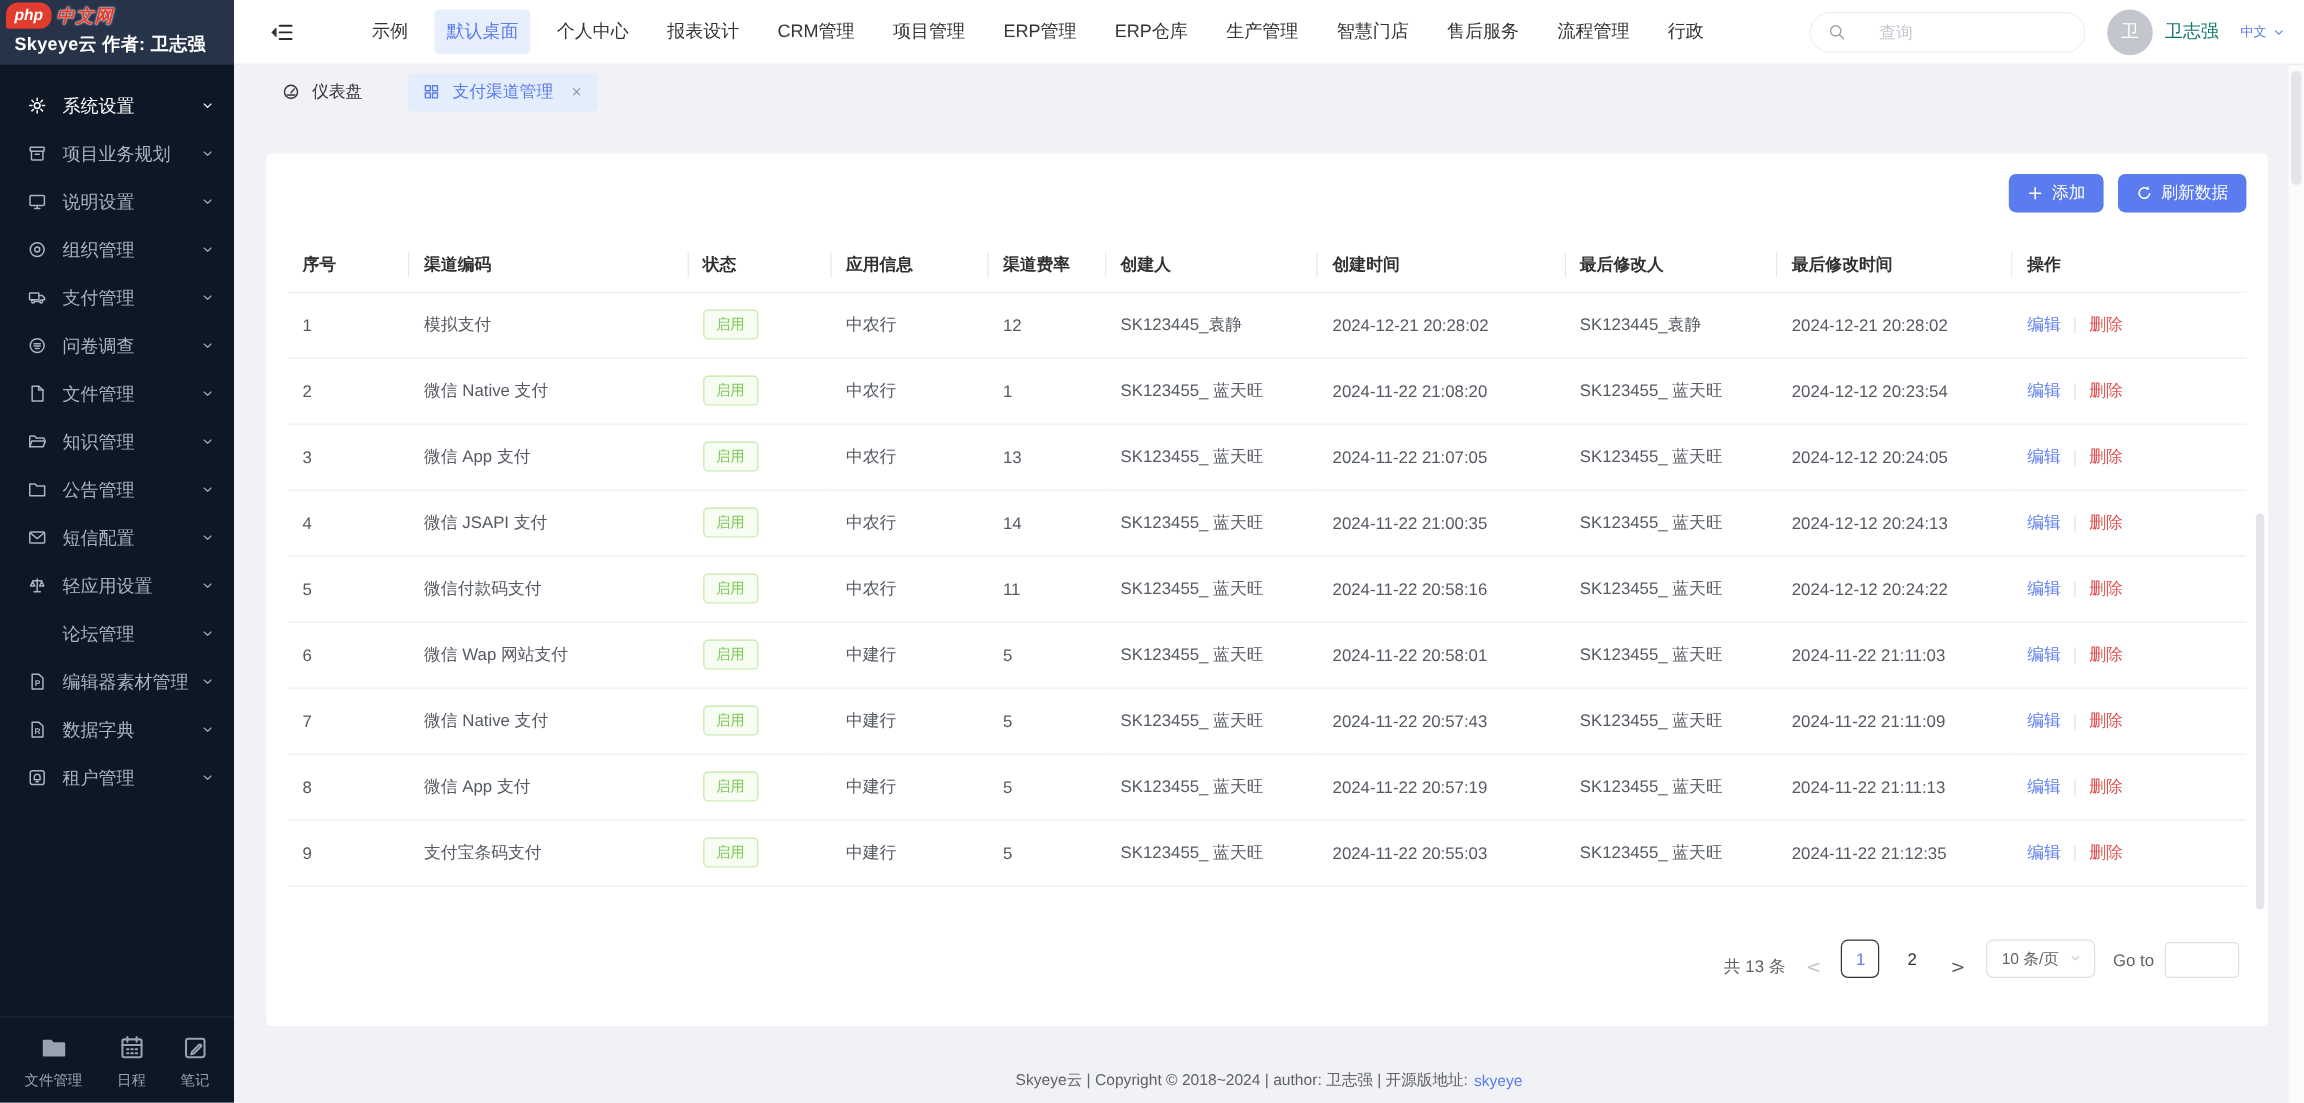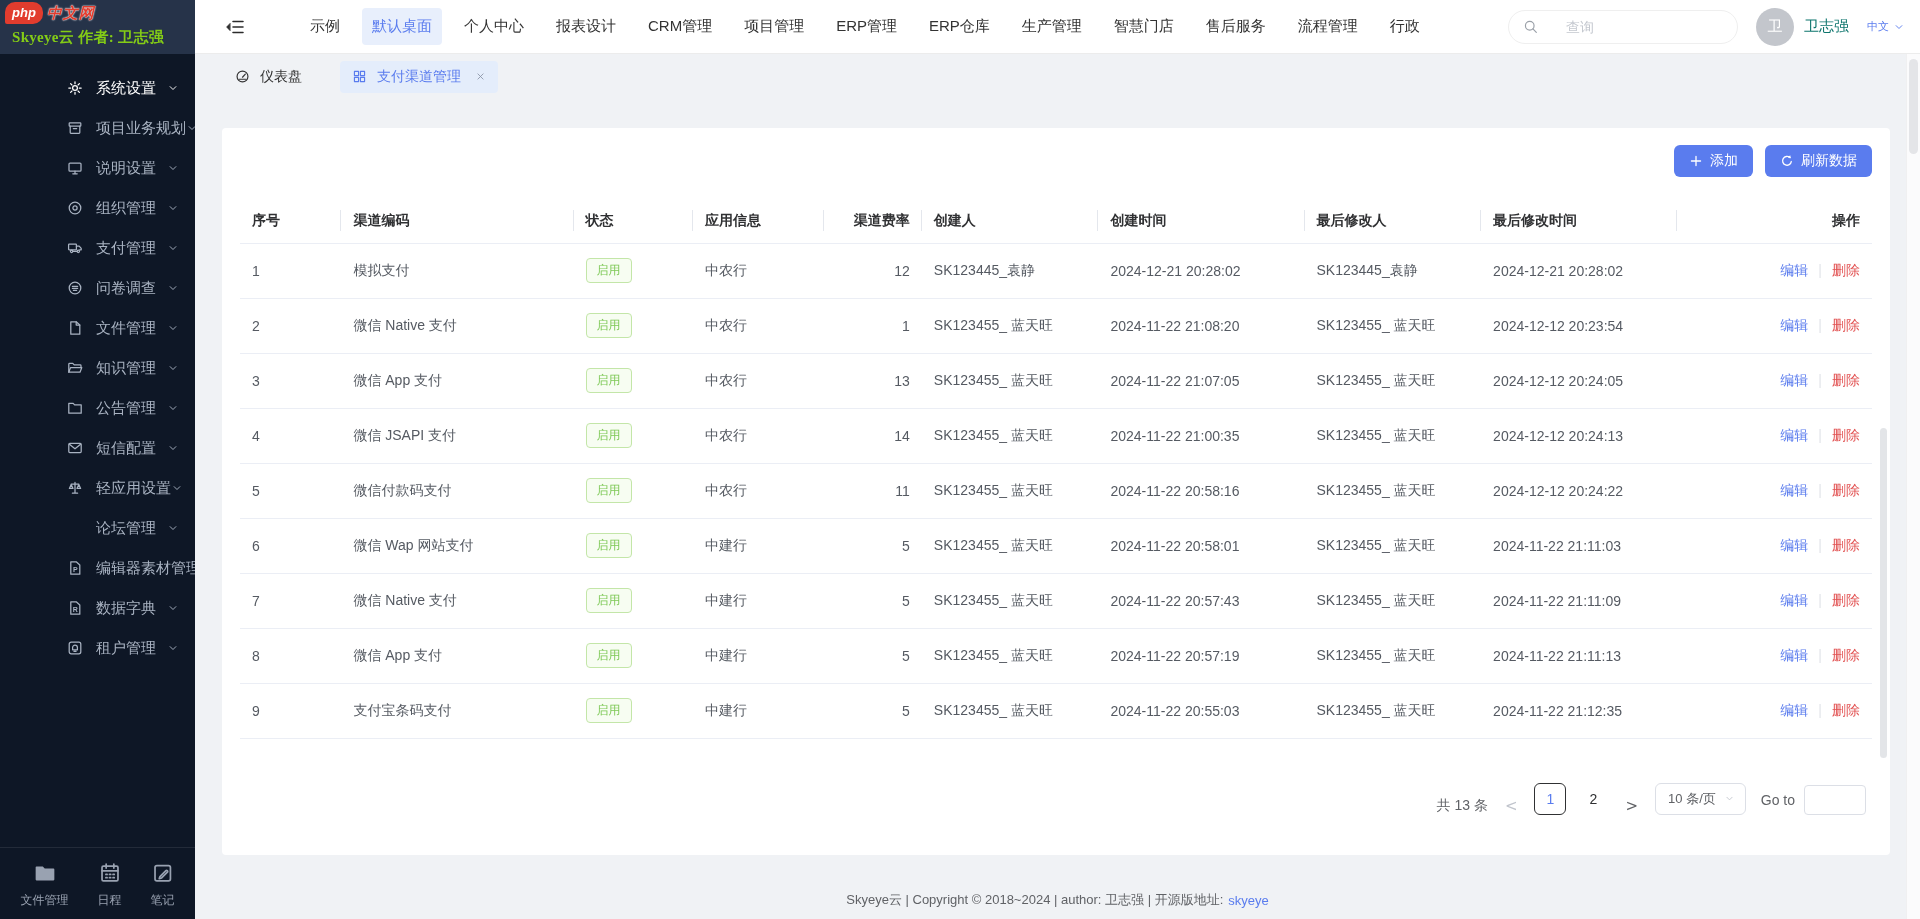--- a/index.html
+++ b/index.html
@@ -9,22 +9,22 @@
     background:#f0f2f5; color:#333; overflow:hidden; font-size:14px;
   }
   .app { display:flex; width:100%; height:100%; }
 
   
   .sidebar { width:195px; flex-shrink:0; background:var(--sidebar-bg,#0e1726); display:flex; flex-direction:column; }
   .logo-area { height:54px; background:var(--sidebar-header,#263349); position:relative; flex-shrink:0; }
   .watermark { position:absolute; top:2px; left:5px; display:flex; align-items:center; gap:4px; }
   .wm-badge { background:var(--wm-red,#e23c2e); color:#fff; font-style:italic; font-weight:bold; font-size:13px; line-height:1; padding:4px 7px 5px; border-radius:10px 10px 10px 2px; }
   .wm-text { color:var(--wm-red,#e23c2e); font-weight:bold; font-style:italic; font-size:15px; letter-spacing:1px; text-shadow:0 0 2px #fff,0 0 1px #fff; }
-  .logo-text { position:absolute; left:12px; bottom:7px; color:#84cc16; font-size:15px; font-weight:bold; white-space:nowrap; letter-spacing:.3px;font-family:Liberation Serif, serif; }
-  .menu { flex:1; padding-top:14px; overflow:hidden;margin-left:44px; }
+  .logo-text { position:absolute; left:12px; bottom:7px; color:#ffffff; font-size:15px; font-weight:bold; white-space:nowrap; letter-spacing:.3px; }
+  .menu { flex:1; padding-top:14px; overflow:hidden; }
   .menu-item { display:flex; align-items:center; height:40px; padding:0 16px 0 22px; color:var(--sidebar-text,#a9b3c2); font-size:15px; cursor:pointer; white-space:nowrap; }
   .menu-item.active { color:#ffffff; }
   .menu-item .icon { width:18px; display:flex; align-items:center; justify-content:center; margin-right:12px; flex-shrink:0; }
   .menu-item .icon svg { width:16px; height:16px; }
   .menu-item.indent { padding-left:52px; }
   .menu-label { flex:1; }
   .menu-item .chev { margin-right:0; width:12px; }
   .menu-item .chev svg { width:12px; height:12px; }
   .side-shortcuts { border-top:1px solid rgba(255,255,255,.09); padding:14px 6px 10px; display:flex; justify-content:space-around; flex-shrink:0; }
   .shortcut { display:flex; flex-direction:column; align-items:center; gap:5px; color:#99a2b1; font-size:12px; cursor:pointer; }
@@ -60,21 +60,21 @@
   .content { flex:1; padding:29px 30px 0 27px; min-height:0; }
   .card { background:#fff; border-radius:4px; height:727px; padding:17px 18px 0; position:relative; }
   .toolbar { display:flex; justify-content:flex-end; gap:12px; margin-bottom:22px; }
   .btn { height:32px; background:var(--accent,#5a7cee); color:#fff; border:none; border-radius:6px; font-size:14px; padding:0 15px; display:flex; align-items:center; gap:7px; cursor:pointer; font-family:inherit; }
   .btn svg { width:14px; height:14px; }
 
   table { width:100%; border-collapse:collapse; table-layout:fixed; }
   thead th { font-size:14px; color:#303133; font-weight:bold; text-align:left; height:44px; padding:0 12px; border-bottom:1px solid #ebeef5; position:relative; background:#fff; white-space:nowrap; }
   thead th:not(:last-child)::after { content:""; position:absolute; right:0; top:26%; height:48%; width:1px; background:#e4e7ed; }
   tbody td { font-size:14px; color:#555a62; height:55px; padding:0 12px; border-bottom:1px solid #ebeef5; white-space:nowrap; overflow:hidden; }
-  th.center, td.center { text-align:right; }
+  th.center, td.center { text-align:left; }
   .badge { display:inline-block; padding:4px 10px; font-size:12px; line-height:1.2; color:var(--success,#7dc855); background:var(--success-bg,#f7fdf2); border:1px solid var(--success-border,#c3e6a8); border-radius:4px; }
   .link-edit { color:var(--accent,#5a7cee); cursor:pointer; }
   .link-del { color:var(--danger,#e25050); cursor:pointer; }
   .action-sep { color:#e2e5ea; margin:0 10px; }
   .table-scrollbar { position:absolute; right:3px; top:300px; width:7px; height:330px; background:#e3e5e8; border-radius:4px; }
 
   .pagination { display:flex; align-items:flex-end; justify-content:flex-end; gap:15px; margin-top:44px; font-size:14px; color:#606266; padding-right:6px; }
   .pg-total { white-space:nowrap; }
   .pg-arrow { font-size:15px; cursor:pointer; padding:0 2px; font-family:"DejaVu Sans",sans-serif; }
   .pg-arrow.disabled { color:#c0c4cc; cursor:default; }

